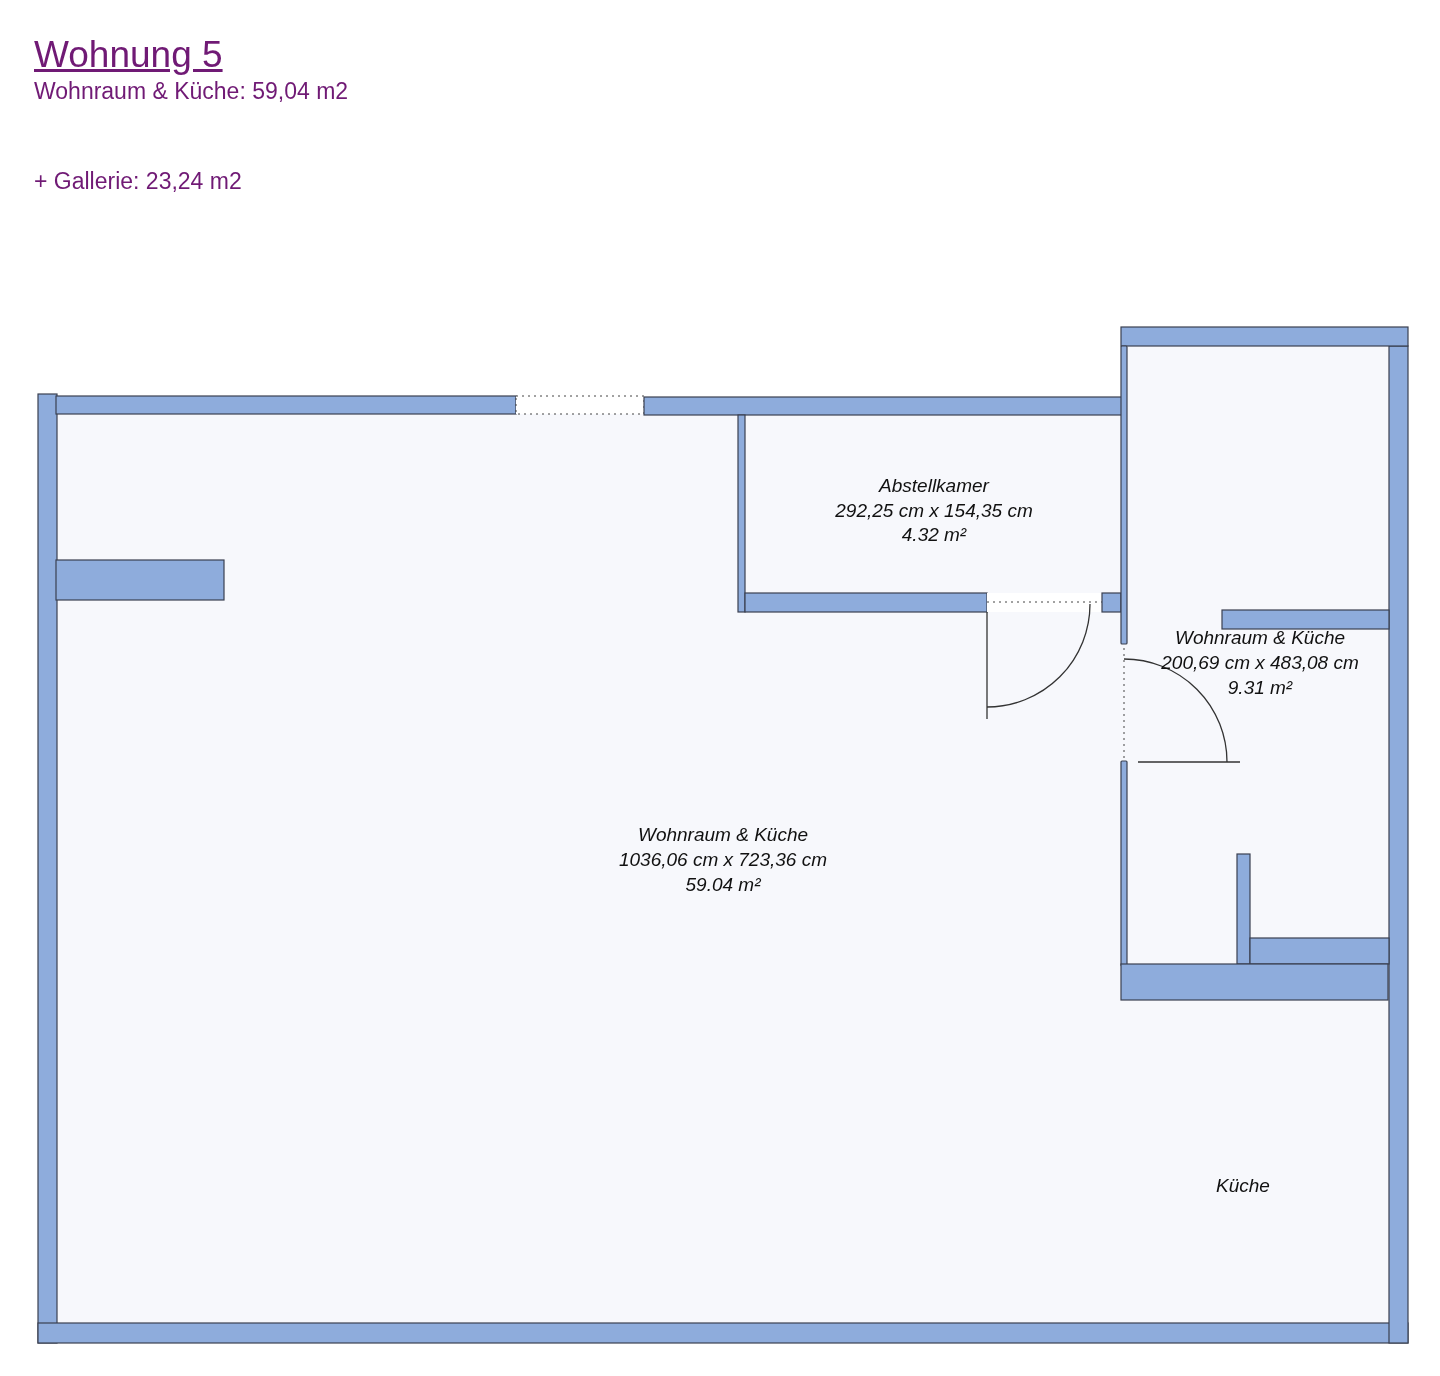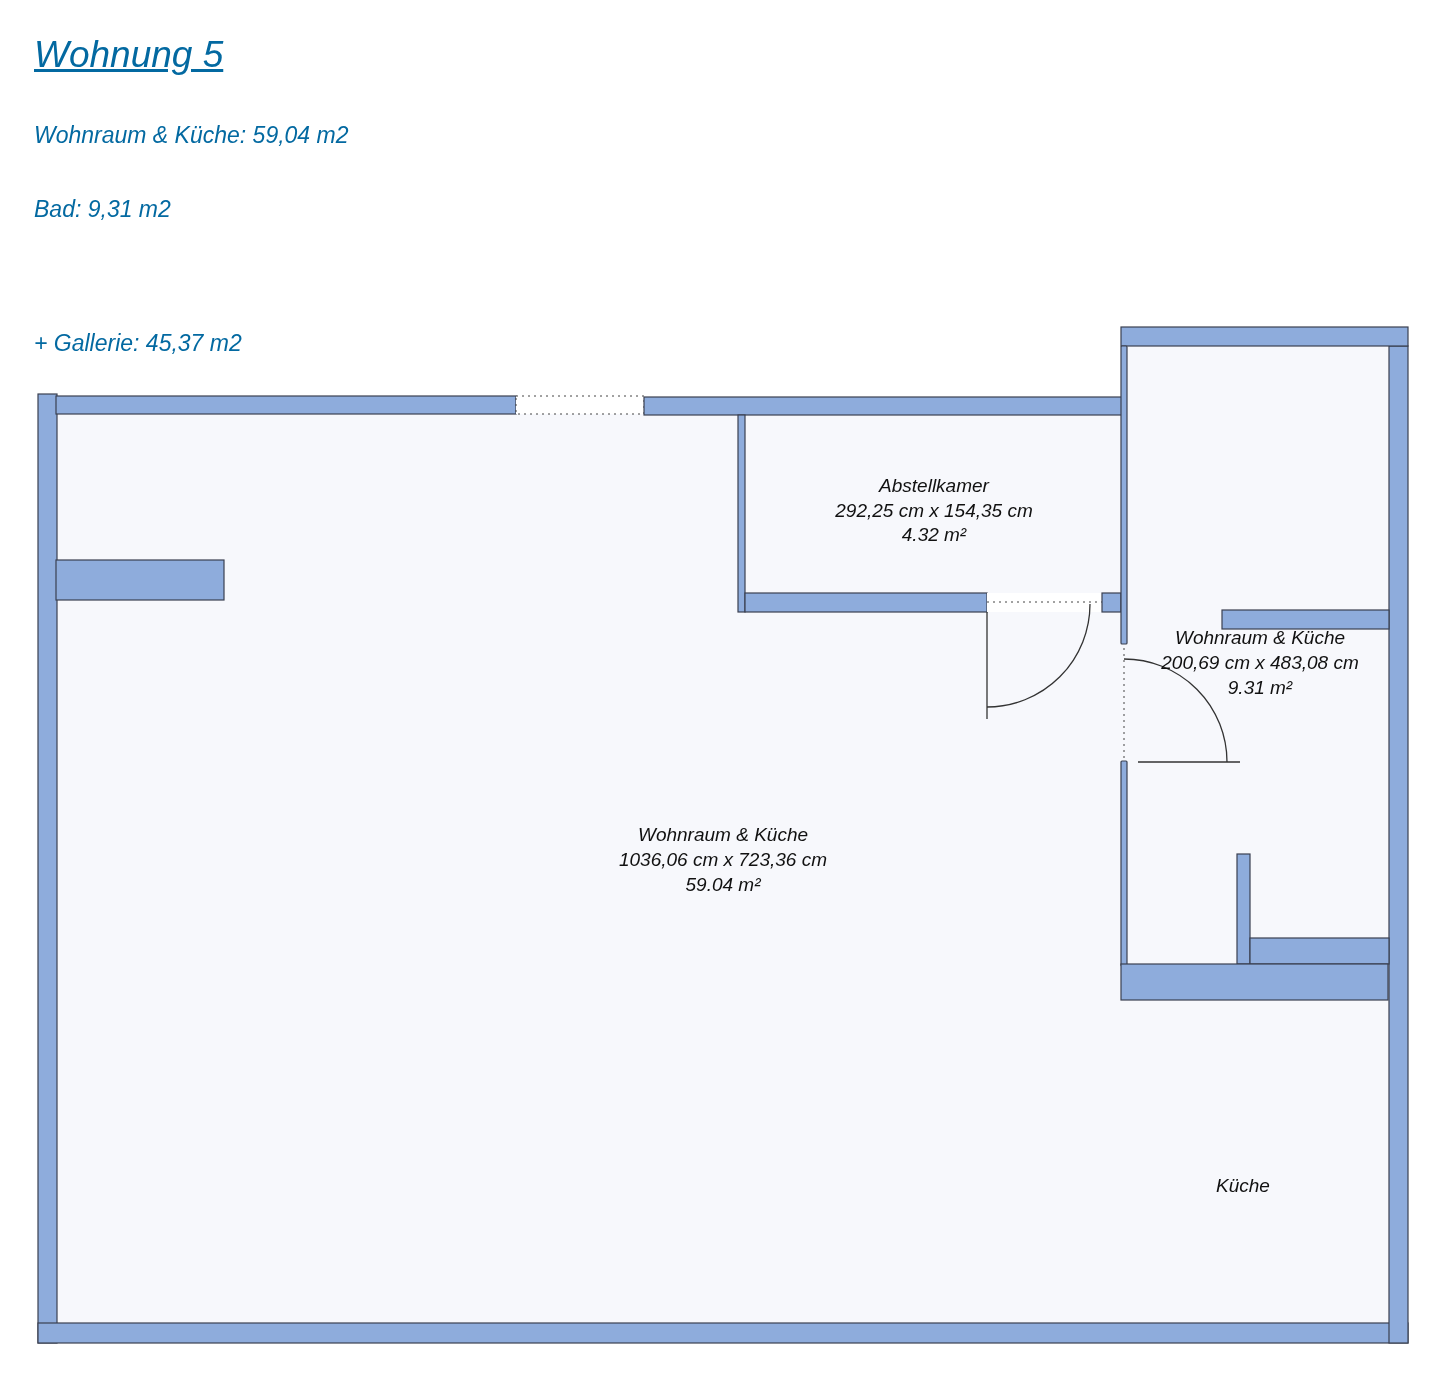--- a/index.html
+++ b/index.html
@@ -1,39 +1,38 @@
 <!DOCTYPE html>
 <html><head>
   <meta charset="utf-8">
   <style>
     html, body { margin: 0; padding: 0; background: #ffffff; }
     body { width: 1440px; height: 1376px; position: relative; overflow: hidden;
            font-family: "Liberation Sans", sans-serif; }
-    .summary { position: absolute; left: 34px; top: 34px; font-style: italic; color: #0369a1; }
+    .summary { position: absolute; left: 34px; top: 34px; color: #701a75; }
     .summary .title { font-size: 37px; text-decoration: underline; line-height: 42px; margin: 0; font-weight: normal; }
-    .summary .line { font-size: 23px; line-height: 30px; white-space: pre; margin-top: 44px; }
+    .summary .line { font-size: 23px; line-height: 30px; white-space: pre; }
     .summary .gap { height: 30px; }
     svg#plan { position: absolute; left: 0; top: 0; }
     .wall { fill: #8eacdc; stroke: #3a4050; stroke-width: 1.2; }
     .floor { fill: #f7f8fc; }
     .label { font-family: "Liberation Sans", sans-serif; font-style: italic; font-size: 19px; fill: #111; text-anchor: middle; }
     .door-line { fill: none; stroke: #333; stroke-width: 1.3; }
     .dotted { fill: none; stroke: #444; stroke-width: 1; stroke-dasharray: 2 4; }
     .opening { fill: #ffffff; }
   </style>
 </head>
 <body>
 
 <div class="summary">
   <h1 class="title">Wohnung 5</h1>
   <div class="line">Wohnraum &amp; Küche: 59,04 m2</div>
-  <div class="line">Bad: 9,31 m2</div>
   <div class="gap"></div>
   <div class="gap"></div>
-  <div class="line">+ Gallerie: 45,37 m2</div>
+  <div class="line">+ Gallerie: 23,24 m2</div>
   <div class="gap" style="height:42px"></div>
 </div>
 
 <svg id="plan" width="1440" height="1376" viewBox="0 0 1440 1376">
 
   <rect class="floor" x="56" y="414" width="1334" height="910"></rect>
   <rect class="floor" x="1126" y="346" width="264" height="620"></rect>
 
   <rect class="wall" x="38" y="394" width="19" height="949"></rect>
   <rect class="wall" x="56" y="396" width="460" height="18"></rect>

